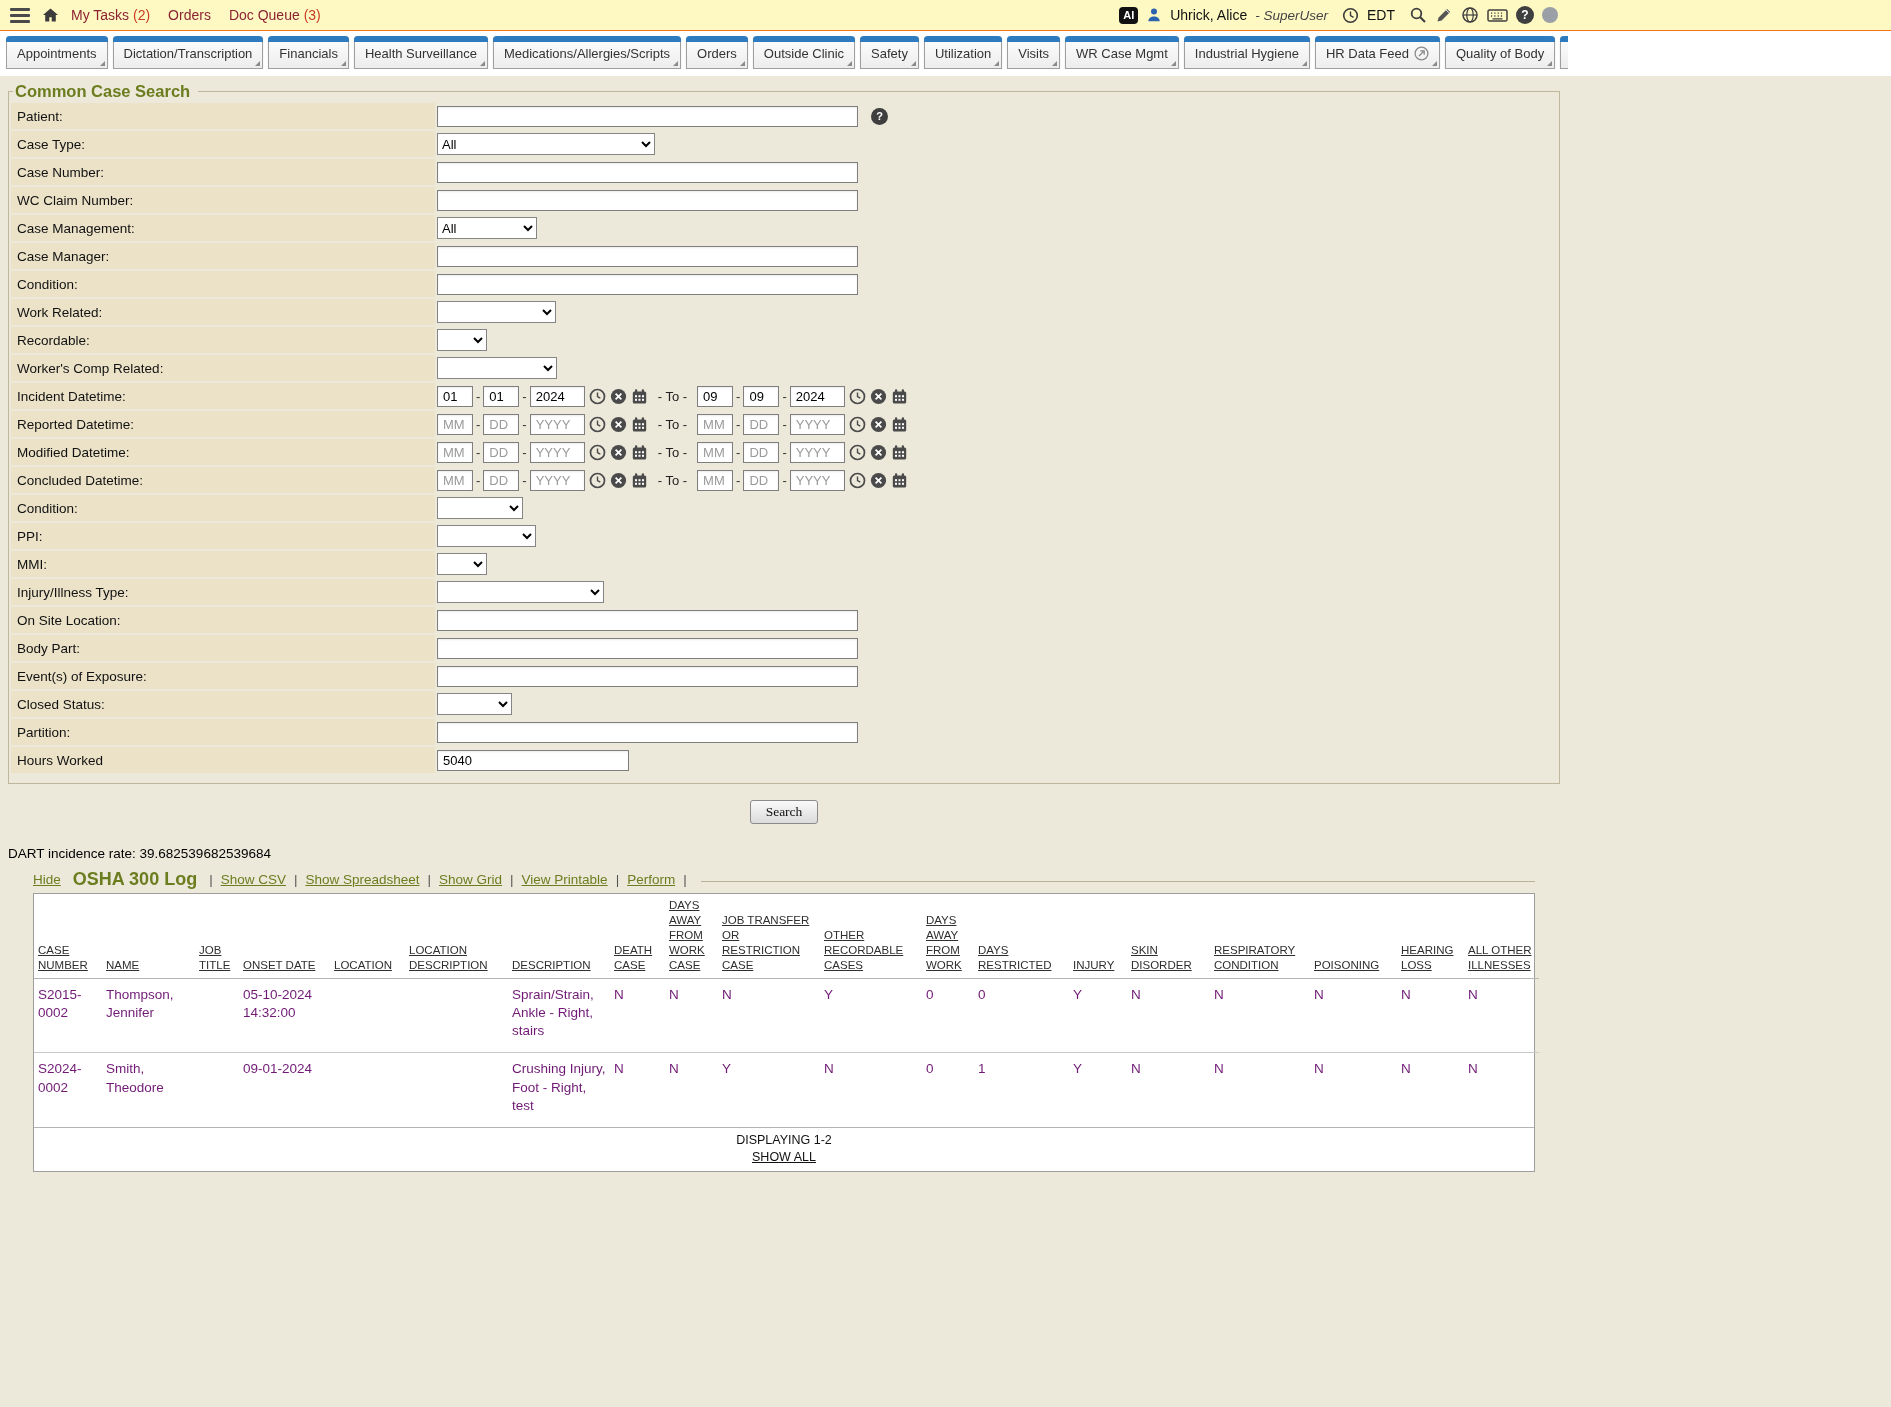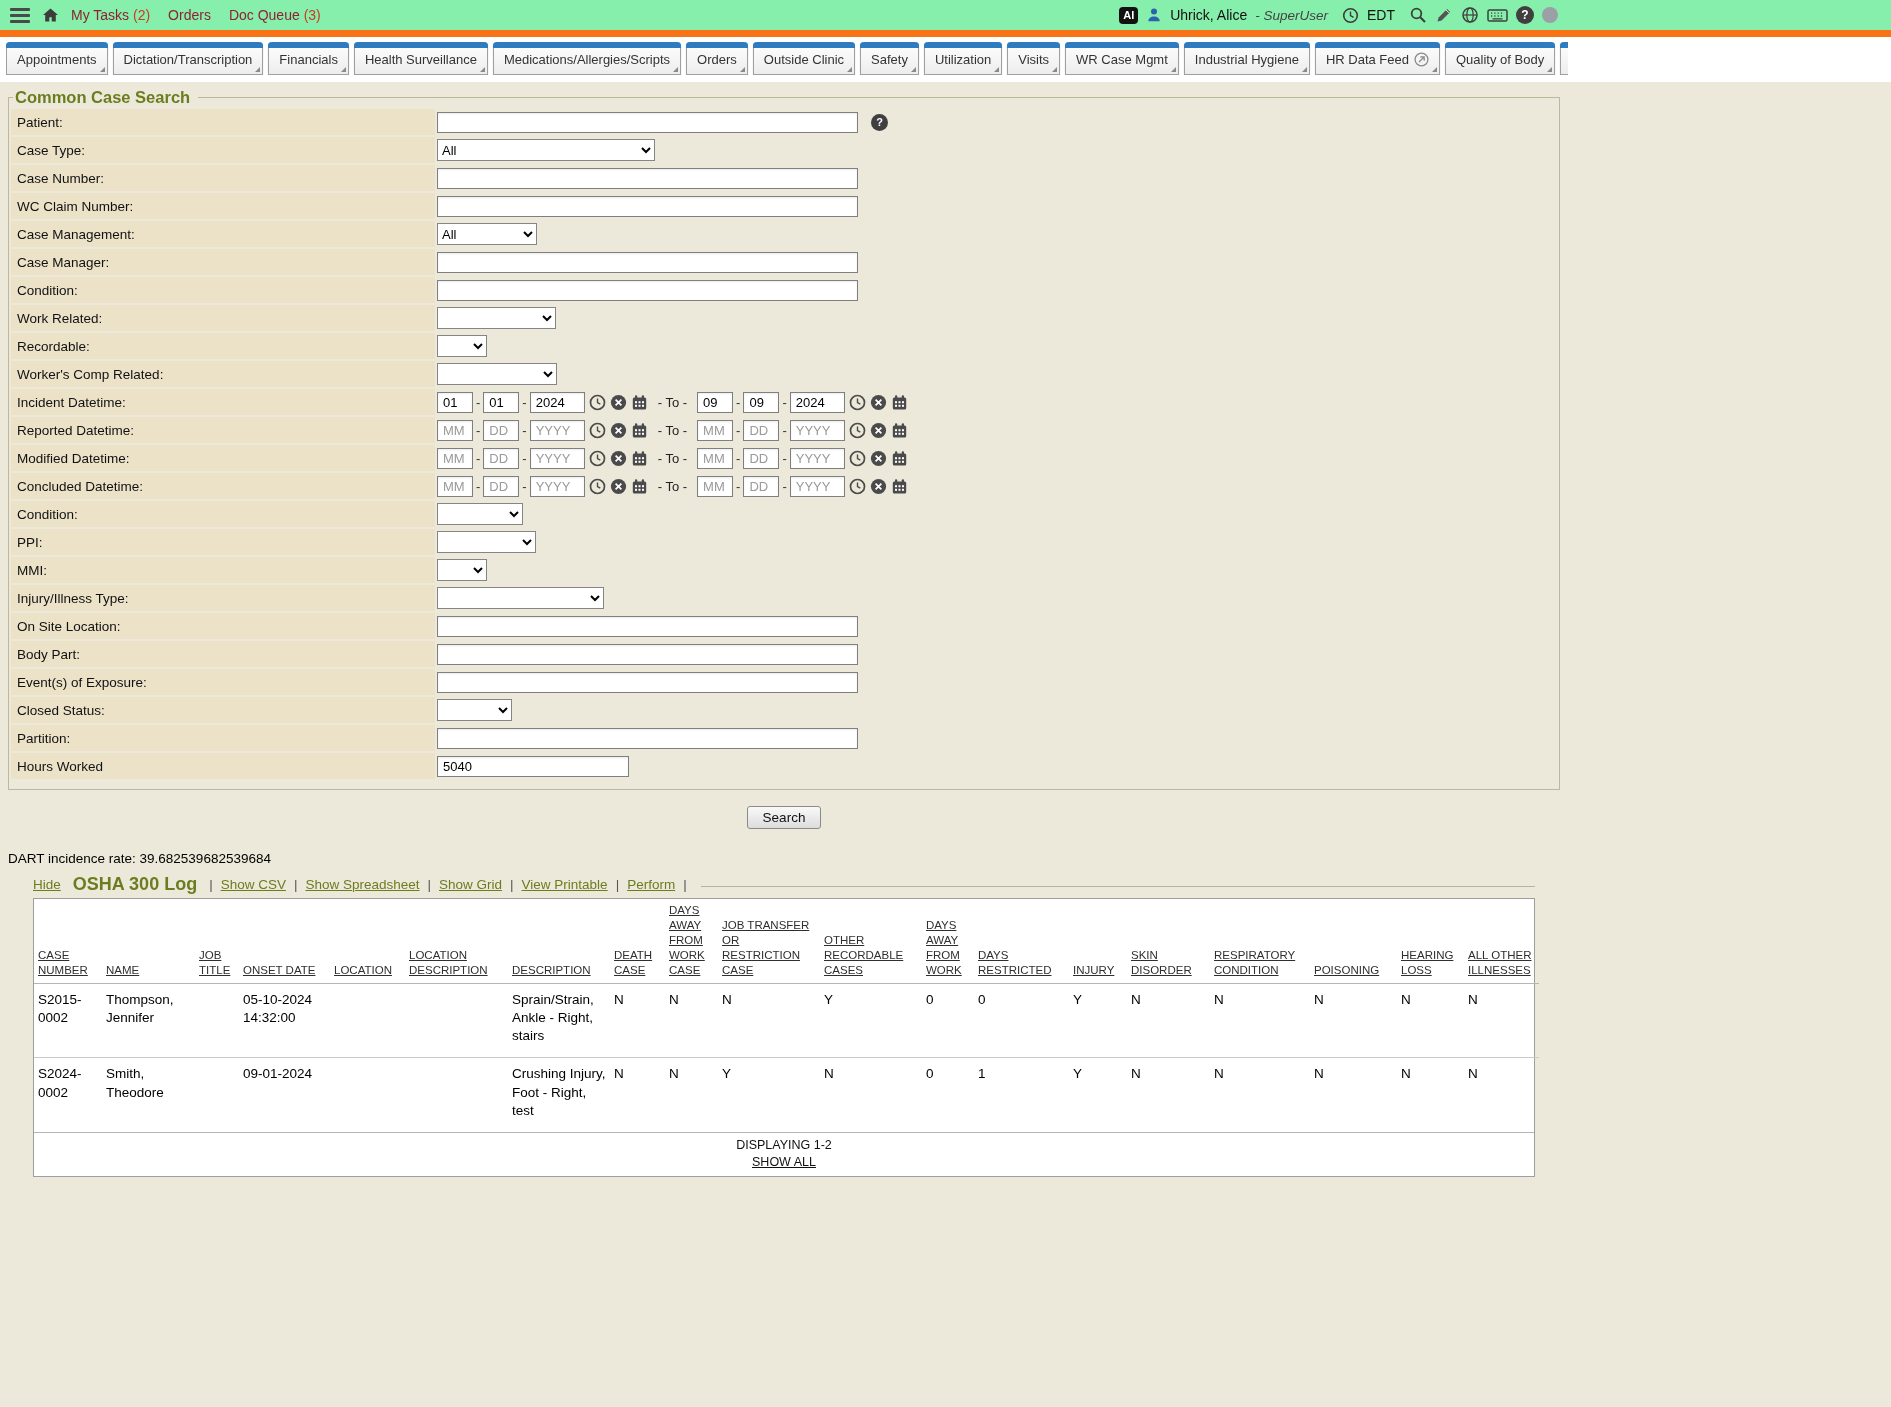--- a/index.html
+++ b/index.html
@@ -8,21 +8,21 @@
     --heading-green:#6c7d1f;
     --nav-red:#8c2332;
     --count-red:#c93b22;
   }
   html,body{width:1891px;height:1407px;overflow:hidden;}
   body{
     font-family:"Liberation Sans","DejaVu Sans",sans-serif;
     background:#ece9da; color:#1a1a1a; font-size:13px;
   }
   
-  .topbar{background:#86efac;border-bottom:7px solid #f97316;}
+  .topbar{background:#fef9c3;border-bottom:1px solid #f97316;}
   .topbar-inner{width:1568px;height:30px;display:flex;align-items:center;gap:12px;padding:0 10px;}
   .hamburger{display:inline-flex;flex-direction:column;gap:3px;width:20px;cursor:pointer;}
   .hamburger i{display:block;height:3px;background:#4a4a4a;border-radius:1px;}
   .icon{display:inline-flex;align-items:center;justify-content:center;line-height:0;cursor:pointer;}
   .topnav{display:flex;align-items:center;gap:18px;}
   .nav-item{color:var(--nav-red);font-size:14px;text-decoration:none;cursor:pointer;white-space:nowrap;}
   .nav-count{color:var(--count-red);}
   .top-right{margin-left:auto;display:flex;align-items:center;gap:8px;}
   .ai-badge{background:#111;color:#fff;font-weight:bold;font-size:11px;border-radius:4px;
     padding:3px 4px;line-height:1;cursor:pointer;}
@@ -54,38 +54,38 @@
   .ti{height:21px;border:1px solid #7f7f7f;background:#fff;font-size:13px;padding:1px 5px;
     font-family:inherit;box-shadow:inset 0 1px 2px rgba(0,0,0,.08);}
   .ti::placeholder{color:#9a9a9a;}
   select.sel{height:22px;border:1px solid #858585;background:#fff;font-size:13px;font-family:inherit;}
   .dgroup{display:inline-flex;align-items:center;gap:2px;}
   .dash{color:#333;margin:0 1px;}
   .icon-btn{display:inline-flex;line-height:0;margin-left:2px;cursor:pointer;}
   .tosep{margin:0 7px;font-size:13px;color:#222;white-space:nowrap;}
   .help-inline{width:17px;height:17px;border-radius:50%;background:#3f3f3f;color:#fff;font-size:11px;
     font-weight:bold;display:inline-flex;align-items:center;justify-content:center;margin-left:10px;cursor:pointer;}
-  .search-row{text-align:center;margin:16px 0 8px;}
+  .search-row{text-align:center;margin:16px 0 8px;font-family:Liberation Serif, serif;}
   .btn{font-family:inherit;font-size:13.5px;padding:3px 15px;color:#111;
     background:linear-gradient(#f9f9f9,#dcdcdc);border:1px solid#8a8a8a;border-radius:3px;cursor:pointer;}
   .dart{margin:22px 0 8px;font-size:13.5px;color:#000;}
   
   .osha{margin:4px 25px 0 25px;}
   .osha-head{display:flex;align-items:center;gap:8px;}
   .link{color:var(--heading-green);text-decoration:underline;font-size:13.5px;cursor:pointer;white-space:nowrap;}
   .osha-title{color:var(--heading-green);font-size:18px;font-weight:bold;margin:0 4px;white-space:nowrap;}
   .sep{color:#555;font-size:13.5px;}
   .head-rule{flex:1;border-top:1px solid #b9b29a;margin-left:6px;margin-top:3px;}
   .osha-box{border:1px solid #9e9e9e;background:#fff;margin-top:3px;}
   table.osha-table{width:100%;border-collapse:collapse;table-layout:fixed;}
   .osha-table th{font-size:11.5px;font-weight:400;color:#2f2f2f;text-align:left;
     vertical-align:bottom;padding:4px 4px 5px;line-height:1.3;}
   .osha-table th span{text-decoration:underline;cursor:pointer;}
   .osha-table thead tr{border-bottom:1px solid #b5b5b5;}
-  .osha-table td{font-size:13.5px;color:#000000;vertical-align:top;padding:7px 4px 12px;line-height:1.35;
+  .osha-table td{font-size:13.5px;color:#701a75;vertical-align:top;padding:7px 4px 12px;line-height:1.35;
     overflow-wrap:break-word;}
   .osha-table tbody tr + tr{border-top:1px solid #c9c9c9;}
   .osha-footer{border-top:1px solid #b5b5b5;text-align:center;padding:5px 0 7px;font-size:12.5px;color:#111;}
   .showall{display:inline-block;margin-top:3px;color:#111;text-decoration:underline;cursor:pointer;}
 </style>
 </head>
 <body>
 
 <div class="topbar">
   <div class="topbar-inner">

